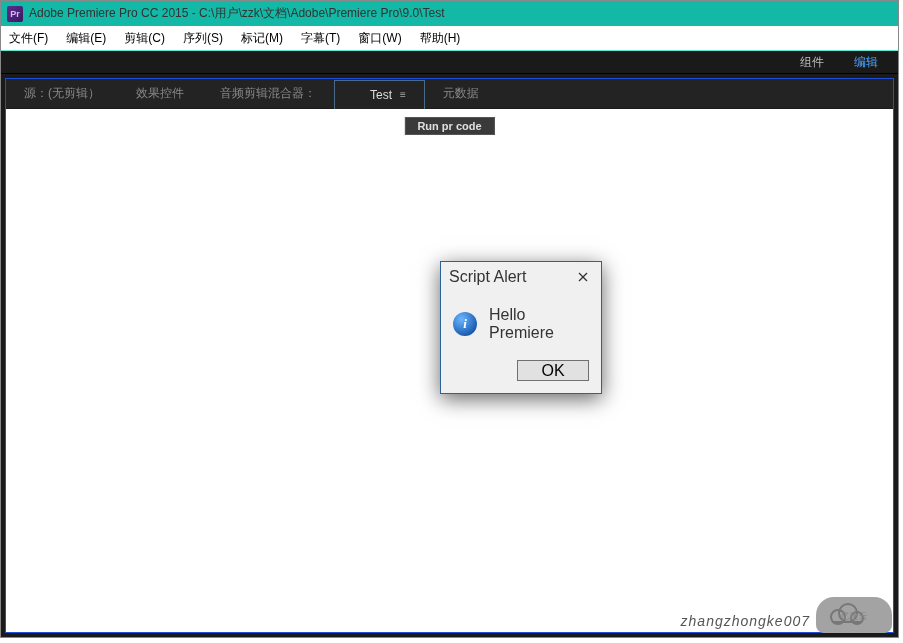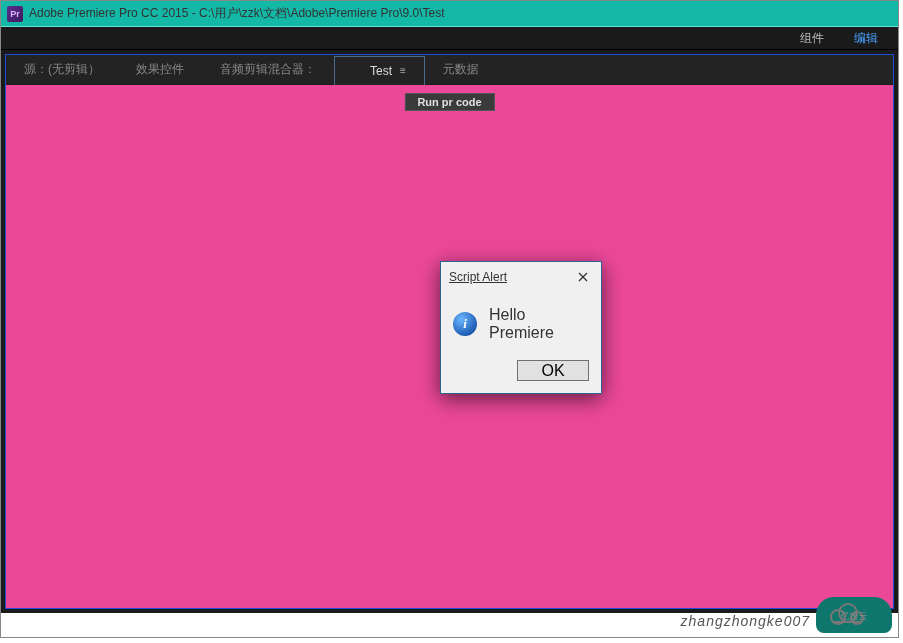--- a/index.html
+++ b/index.html
@@ -20,49 +20,59 @@
     .sub-tab { margin-left: 30px; cursor: pointer; }
     .sub-tab.active { color: #4aa3ff; }
 
     .panel-frame { margin: 4px; height: calc(100% - 32px); border: 1px solid #1d4ed8; background: #232323; }
 
     .panel-tabs { height: 30px; display: flex; align-items: center; border-bottom: 1px solid #1a1a1a; font-size: 12px; color: #888; }
     .panel-tab { padding: 0 18px; height: 100%; display: flex; align-items: center; cursor: pointer; white-space: nowrap; }
     .panel-tab.active { color: #ddd; border: 1px solid #4a6a8a; border-bottom: none; background: #232323; margin-bottom: -1px; padding-left: 35px; }
     .panel-tab .hamburger { margin-left: 8px; font-size: 10px; color: #aaa; }
 
-    .panel-content { position: relative; height: calc(100% - 30px); background: #ec4899; }
+    .panel-content { position: relative; height: calc(100% - 30px); background: #ffffff; }
 
     .run-btn { position: absolute; top: 8px; left: 50%; transform: translateX(-50%); background: #3a3a3a; color: #e0e0e0; border: 1px solid #555; font-size: 11px; font-weight: bold; padding: 2px 12px; cursor: pointer; }
 
     .dialog { position: absolute; top: 260px; left: 439px; width: 162px; background: #f0f0f0; border: 1px solid #2a6496; box-shadow: 0 5px 20px rgba(0,0,0,0.6); }
-    .dialog-title { height: 30px; display: flex; align-items: center; justify-content: space-between; padding: 0 8px; font-size: 12px; color: #333; text-decoration: underline; }
+    .dialog-title { height: 30px; display: flex; align-items: center; justify-content: space-between; padding: 0 8px; font-size: 16px; color: #333; }
     .dialog-close { width: 20px; height: 20px; display: flex; align-items: center; justify-content: center; cursor: pointer; font-size: 14px; }
     .dialog-body { padding: 14px 12px 10px 12px; display: flex; align-items: center; }
     .info-icon { width: 24px; height: 24px; border-radius: 50%; background: radial-gradient(circle at 35% 30%, #6bb6ff 0%, #1e5fb4 70%, #0d3a7a 100%); display: flex; align-items: center; justify-content: center; margin-right: 12px; flex-shrink: 0; }
     .info-icon span { color: #fff; font-weight: bold; font-family: Georgia, serif; font-style: italic; font-size: 13px; }
     .dialog-msg { font-size: 16px; color: #333; }
     .dialog-footer { padding: 8px 12px 12px 0; display: flex; justify-content: flex-end; }
     .ok-btn { width: 72px; height: 21px; background: #e1e1e1; border: 1px solid #707070; font-size: 16px; cursor: pointer; text-align: center; }
 
     .watermark-text { position: absolute; bottom: 8px; right: 88px; color: #555; font-size: 14px; font-style: italic; letter-spacing: 1px; }
-    .watermark-logo { position: absolute; bottom: 4px; right: 6px; width: 76px; height: 36px; background: #0f766e; border-radius: 18px 18px 8px 8px; display: flex; align-items: center; justify-content: center; }
+    .watermark-logo { position: absolute; bottom: 4px; right: 6px; width: 76px; height: 36px; background: #a3a3a3; border-radius: 18px 18px 8px 8px; display: flex; align-items: center; justify-content: center; }
   </style>
 </head>
 <body>
 
 <div class="window">
 
   <div class="title-bar">
     <div class="app-icon">
       <span>Pr</span>
     </div>
     <span>Adobe Premiere Pro CC 2015 - C:\用户\zzk\文档\Adobe\Premiere Pro\9.0\Test</span>
   </div>
 
+  <div class="menu-bar">
+    <span class="menu-item">文件(F)</span>
+    <span class="menu-item">编辑(E)</span>
+    <span class="menu-item">剪辑(C)</span>
+    <span class="menu-item">序列(S)</span>
+    <span class="menu-item">标记(M)</span>
+    <span class="menu-item">字幕(T)</span>
+    <span class="menu-item">窗口(W)</span>
+    <span class="menu-item">帮助(H)</span>
+  </div>
 
   <div class="app-body">
 
     <div class="sub-tabs-bar">
       <span class="sub-tab">组件</span>
       <span class="sub-tab active">编辑</span>
     </div>
 
     <div class="panel-frame">
       <div class="panel-tabs">

